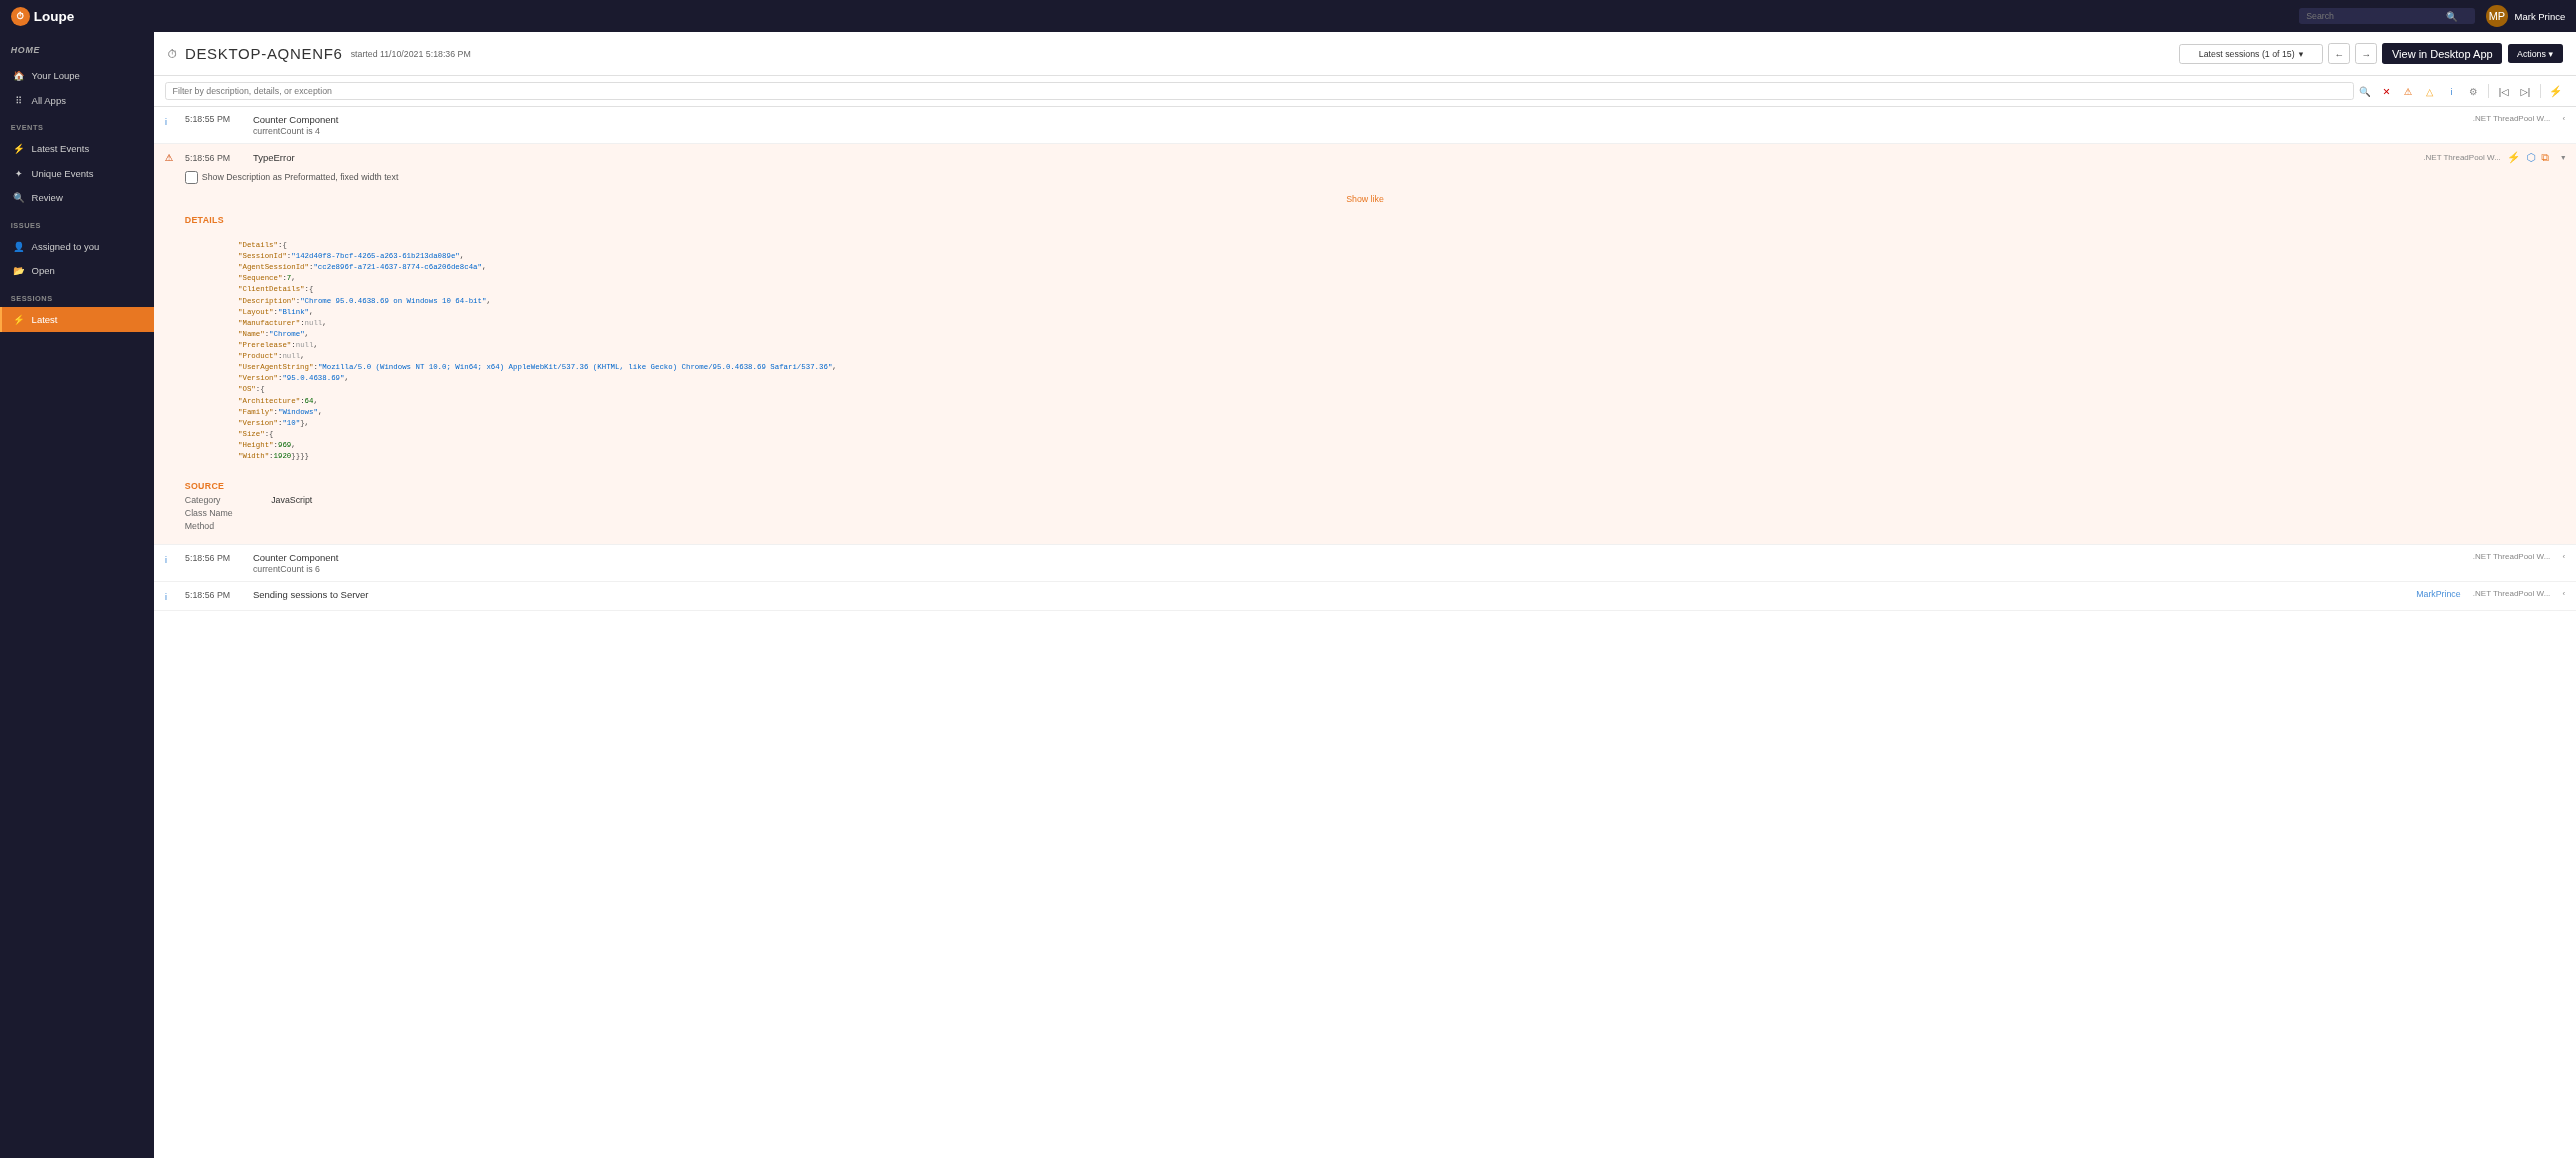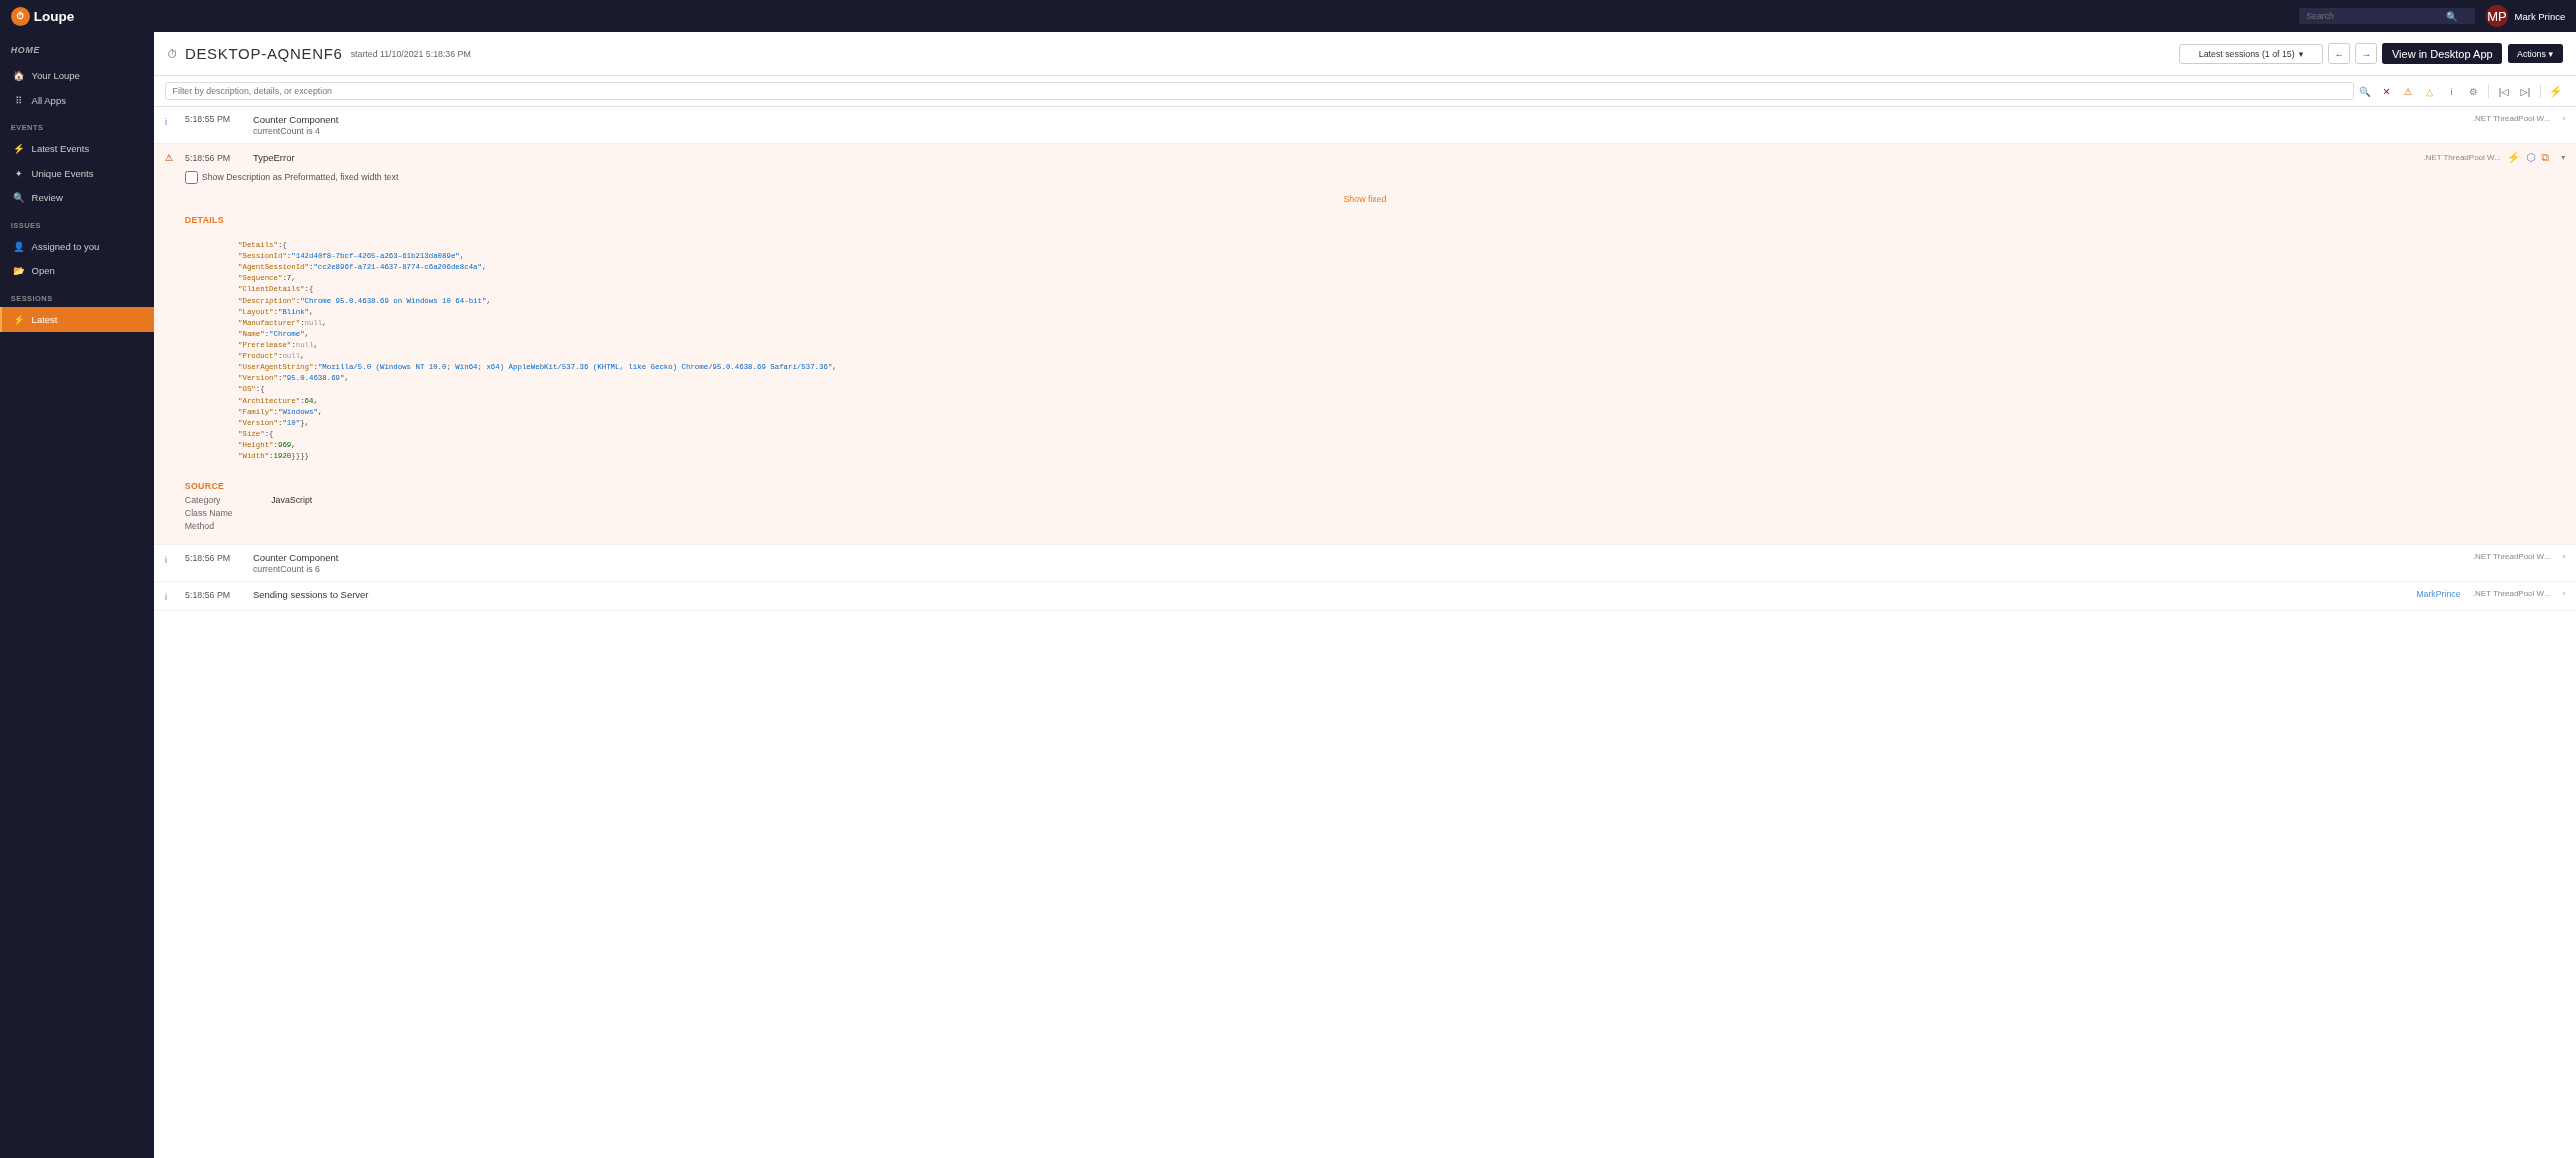--- a/index.html
+++ b/index.html
@@ -59,25 +59,25 @@
       display: flex;
       align-items: center;
       gap: 6.8px;
       margin-left: 10.8px;
       color: white;
     }
     .avatar {
       width: 21.6px;
       height: 21.6px;
       border-radius: 50%;
-      background: #7f1d1d;
+      background: #a16207;
       display: flex;
       align-items: center;
       justify-content: center;
-      font-size: 13px;
+      font-size: 11px;
       color: white;
     }
 
     
     .layout {
       display: flex;
       margin-top: 32px;
       height: calc(100vh - 32px);
     }
 
@@ -468,21 +468,21 @@
           </div>
           <span class="event-expand">▾</span>
         </div>
 
         <div class="expanded-section">
           <div class="checkbox-row">
             <input type="checkbox" style="">
             <span>Show Description as Preformatted, fixed width text</span>
           </div>
 
-          <a class="show-more-link">Show fixed</a>
+          <a class="show-more-link">Show like</a>
 
           <div class="section-header">DETAILS</div>
           <div class="details-json">
             <span style="color:#aa6600;">"Details"</span><span>:</span><span style="color:#555;">{</span>
             <span style="color:#aa6600;">"SessionId"</span><span>:</span><span style="color:#0066cc;">"142d40f8-7bcf-4265-a263-61b213da089e"</span><span>,</span>
             <span style="color:#aa6600;">"AgentSessionId"</span><span>:</span><span style="color:#0066cc;">"cc2e896f-a721-4637-8774-c6a206de8c4a"</span><span>,</span>
             <span style="color:#aa6600;">"Sequence"</span><span>:</span><span style="color:#006600;">7</span><span>,</span>
             <span style="color:#aa6600;">"ClientDetails"</span><span>:</span><span style="color:#555;">{</span>
             <span style="color:#aa6600;">"Description"</span><span>:</span><span style="color:#0066cc;">"Chrome 95.0.4638.69 on Windows 10 64-bit"</span><span>,</span>
             <span style="color:#aa6600;">"Layout"</span><span>:</span><span style="color:#0066cc;">"Blink"</span><span>,</span>

